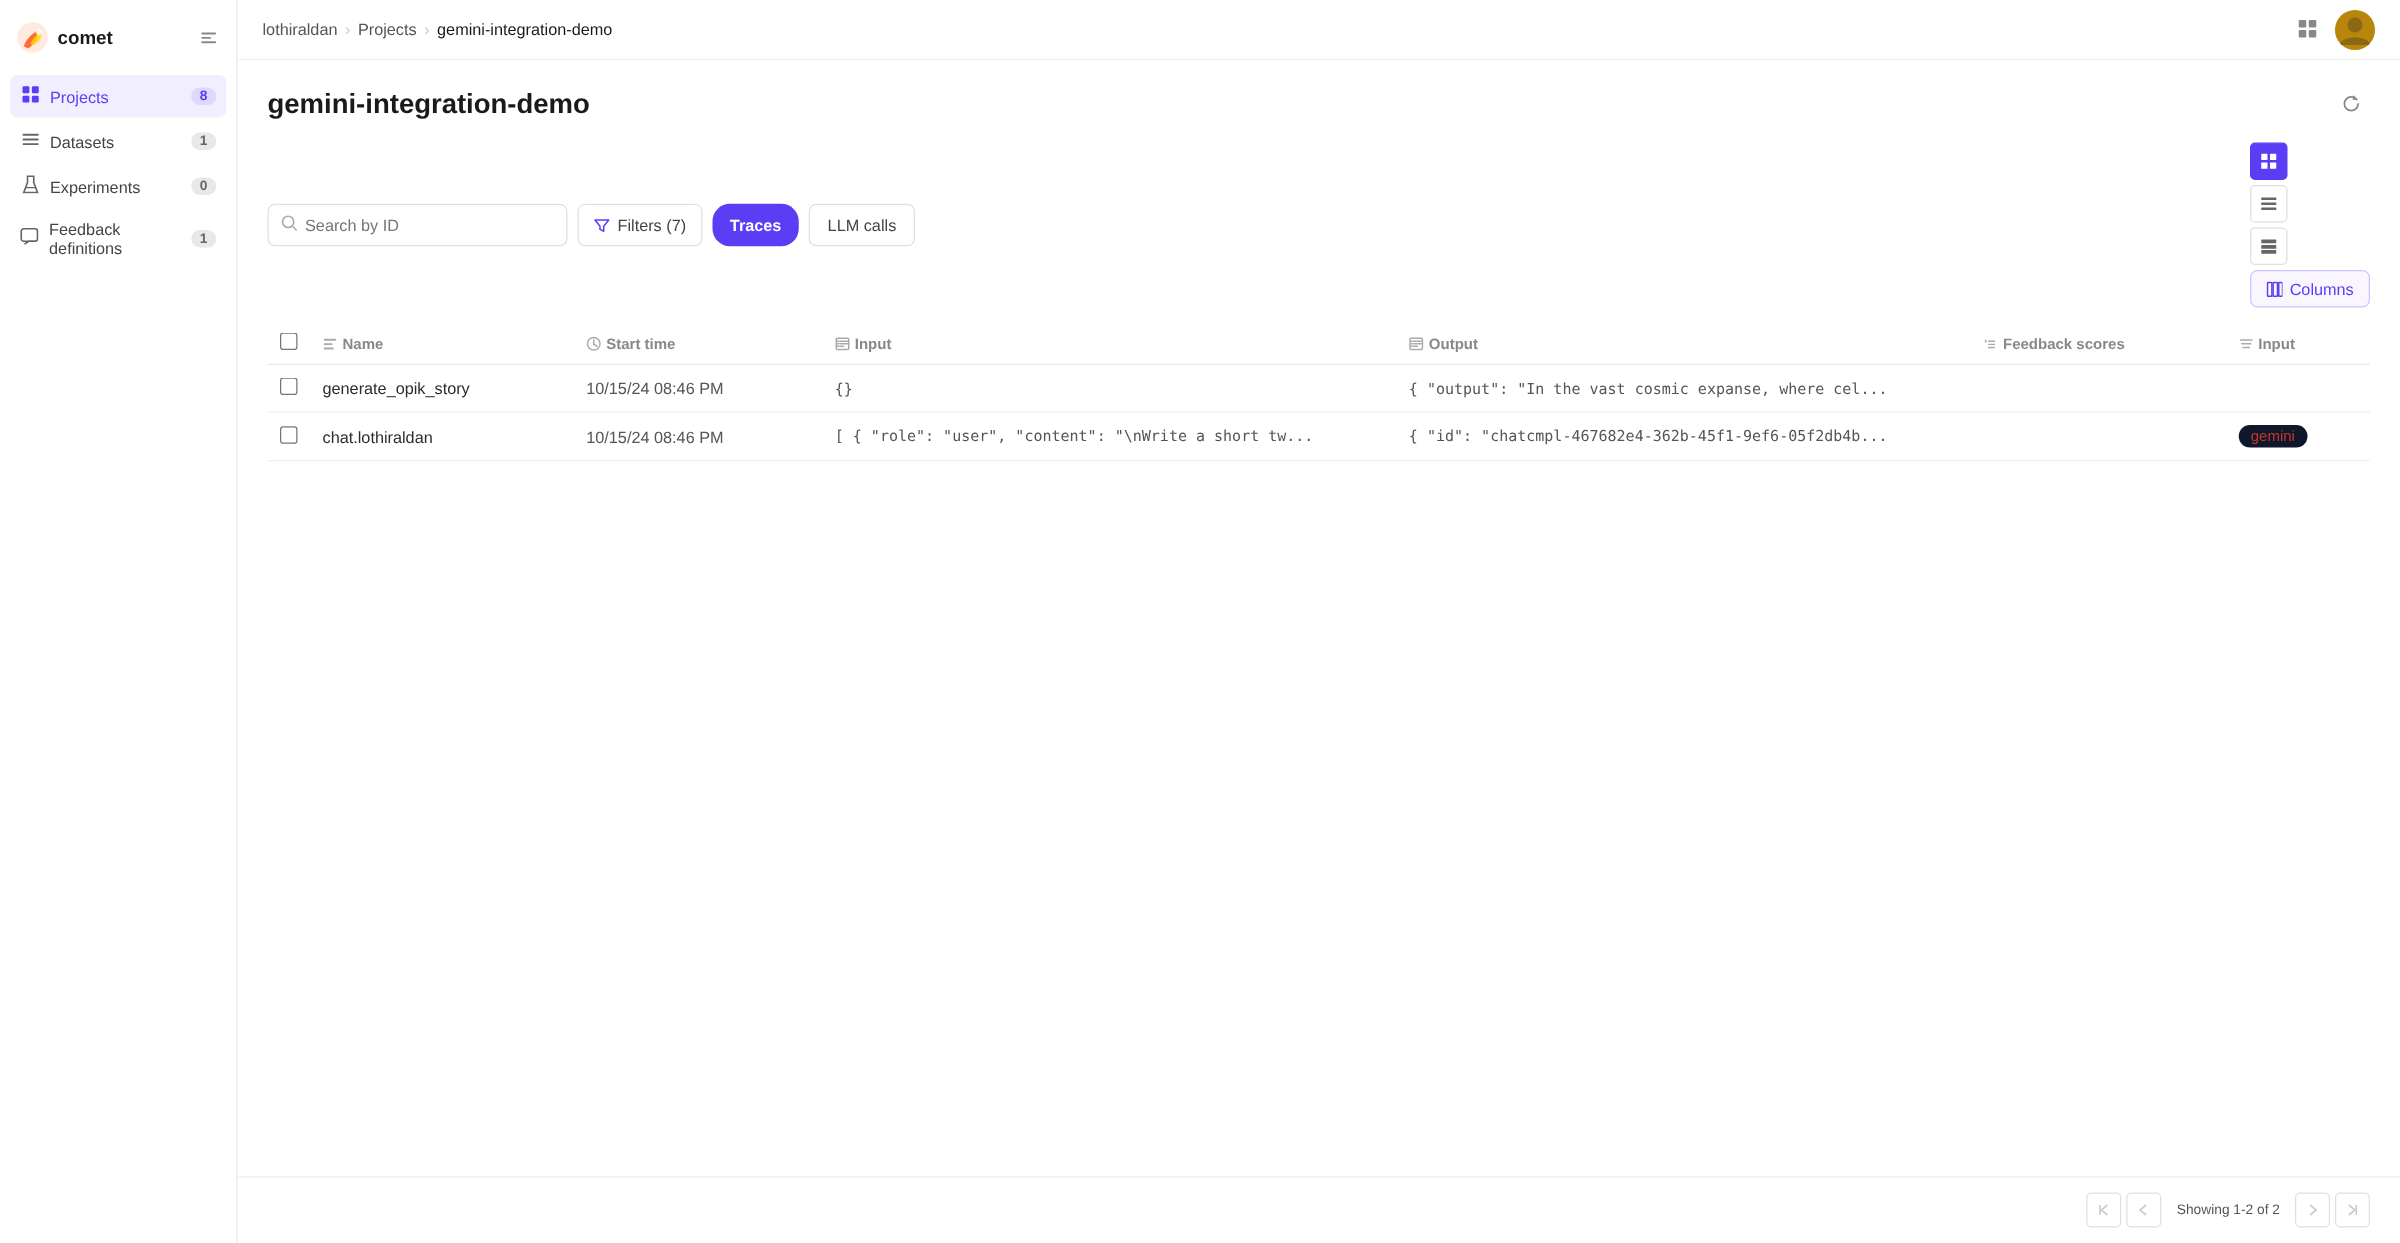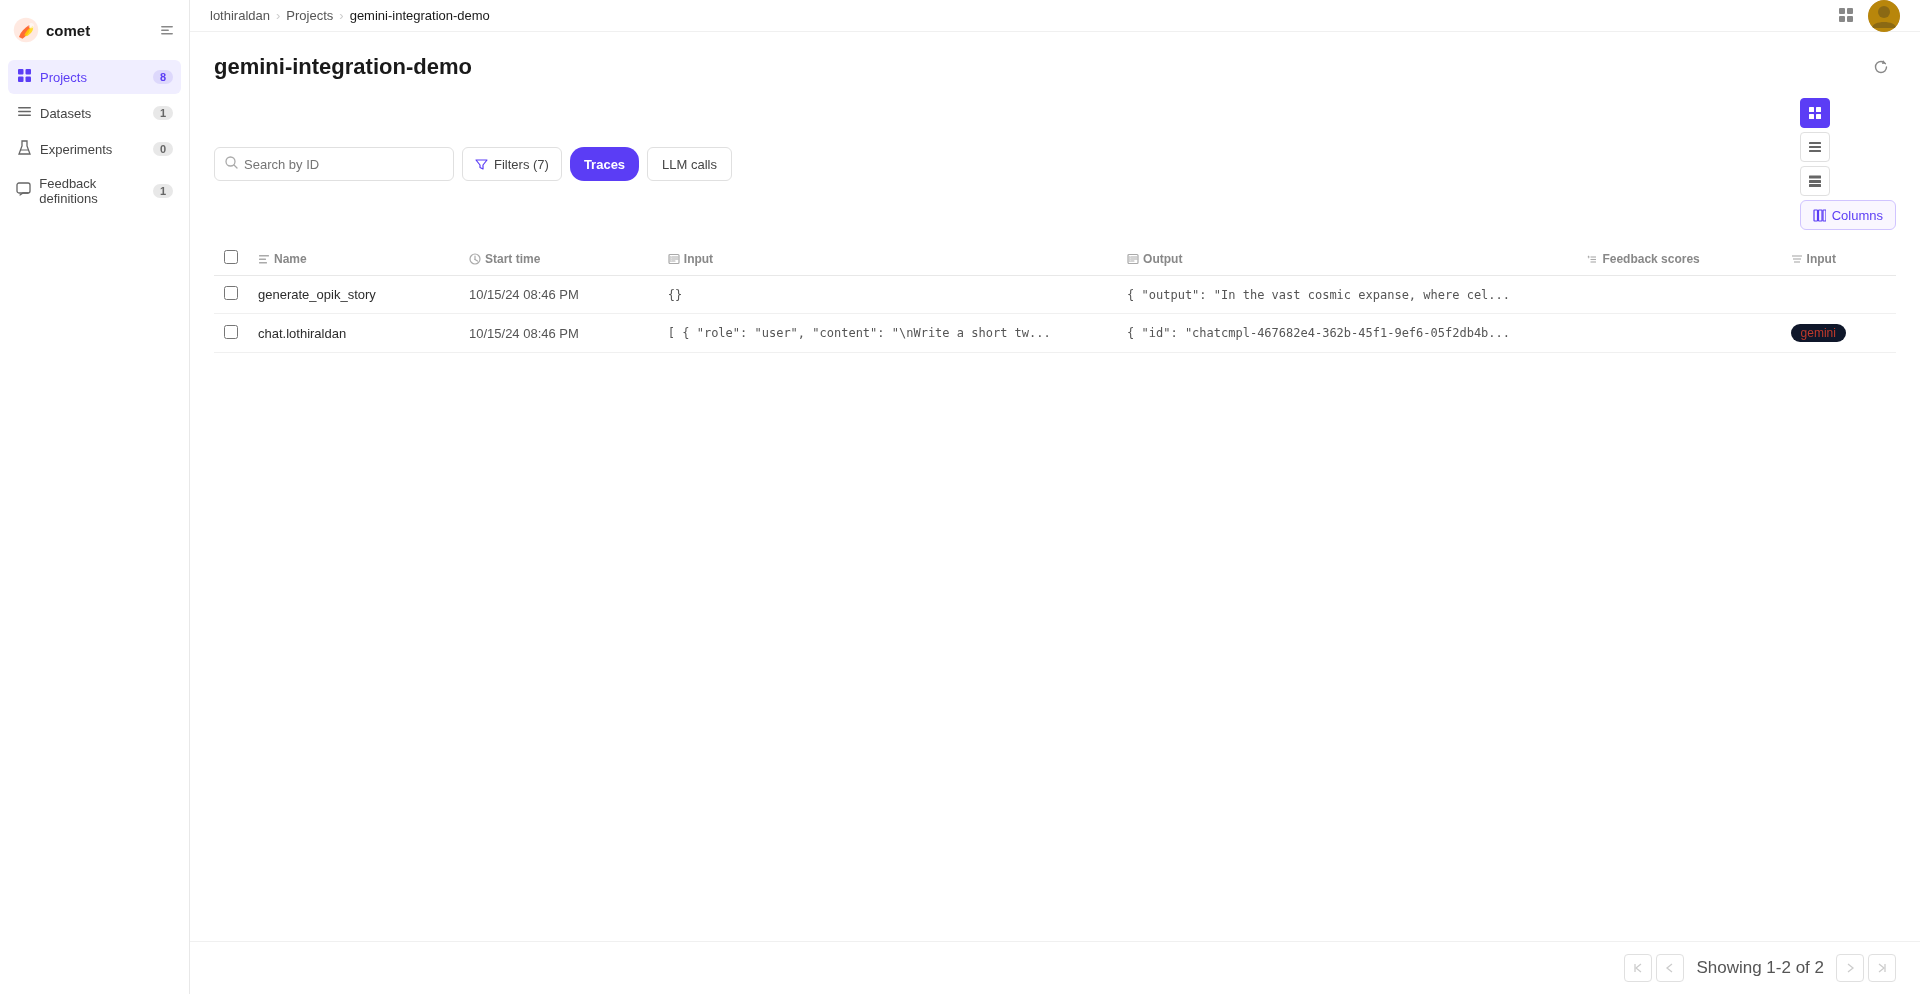--- a/index.html
+++ b/index.html
@@ -17,21 +17,21 @@
     .nav-item-left { display: flex; align-items: center; gap: 8px; }
     .nav-icon { font-size: 14px; width: 16px; text-align: center; }
     .nav-label { font-size: 13px; font-weight: 500; }
     .nav-badge { background: #e8e8e8; color: #666; border-radius: 10px; padding: 1px 7px; font-size: 11px; font-weight: 600; }
     .nav-item.active .nav-badge { background: #ddd8fc; color: #5b3df5; }
 
     
     .main { flex: 1; display: flex; flex-direction: column; overflow: hidden; }
 
     
-    .topbar { display: flex; align-items: center; justify-content: space-between; padding: 0 20px; height: 32px; border-bottom: 1px solid #f0f0f0; }
+    .topbar { display: flex; align-items: center; justify-content: space-between; padding: 0 20px; height: 48px; border-bottom: 1px solid #f0f0f0; }
     .breadcrumb { display: flex; align-items: center; gap: 6px; font-size: 13px; color: #666; }
     .breadcrumb-sep { color: #ccc; }
     .breadcrumb-current { color: #1a1a1a; font-weight: 500; }
     .topbar-right { display: flex; align-items: center; gap: 12px; }
     .avatar { width: 32px; height: 32px; border-radius: 50%; background: #c9a96e; display: flex; align-items: center; justify-content: center; overflow: hidden; cursor: pointer; }
 
     
     .page-header { display: flex; align-items: center; justify-content: space-between; padding: 20px 24px 16px 24px; }
     .page-title { font-size: 22px; font-weight: 700; color: #1a1a1a; }
     .refresh-btn { width: 30px; height: 30px; display: flex; align-items: center; justify-content: center; color: #888; cursor: pointer; border-radius: 4px; border: none; background: transparent; font-size: 16px; }
@@ -62,21 +62,21 @@
     .td-time { color: #555; white-space: nowrap; }
     .td-code { font-family: monospace; font-size: 12px; color: #555; max-width: 300px; overflow: hidden; text-overflow: ellipsis; white-space: nowrap; }
     .tag-pill { display: inline-flex; align-items: center; background: #0f172a; color: #c0392b; border-radius: 12px; padding: 2px 10px; font-size: 12px; font-weight: 500; }
     .checkbox-cell { width: 30px; }
     input[type=checkbox] { width: 14px; height: 14px; cursor: pointer; }
 
     
     .pagination { display: flex; align-items: center; justify-content: flex-end; gap: 4px; padding: 12px 24px; border-top: 1px solid #f0f0f0; }
     .page-btn { width: 28px; height: 28px; display: flex; align-items: center; justify-content: center; border: 1px solid #e0e0e0; border-radius: 4px; cursor: pointer; color: #888; font-size: 12px; background: #fff; }
     .page-btn.disabled { color: #ccc; cursor: default; }
-    .page-info { font-size: 17px; color: #555; padding: 0 8px; }
+    .page-info { font-size: 11px; color: #555; padding: 0 8px; }
   </style>
 </head>
 <body>
 
 <div class="sidebar">
   <div class="sidebar-logo">
     <div class="logo-img">
 
       <svg class="logo-flame" viewBox="0 0 32 32">
         <ellipse cx="16" cy="16" rx="14" ry="14" fill="#ff6b35" opacity="0.15"></ellipse>

